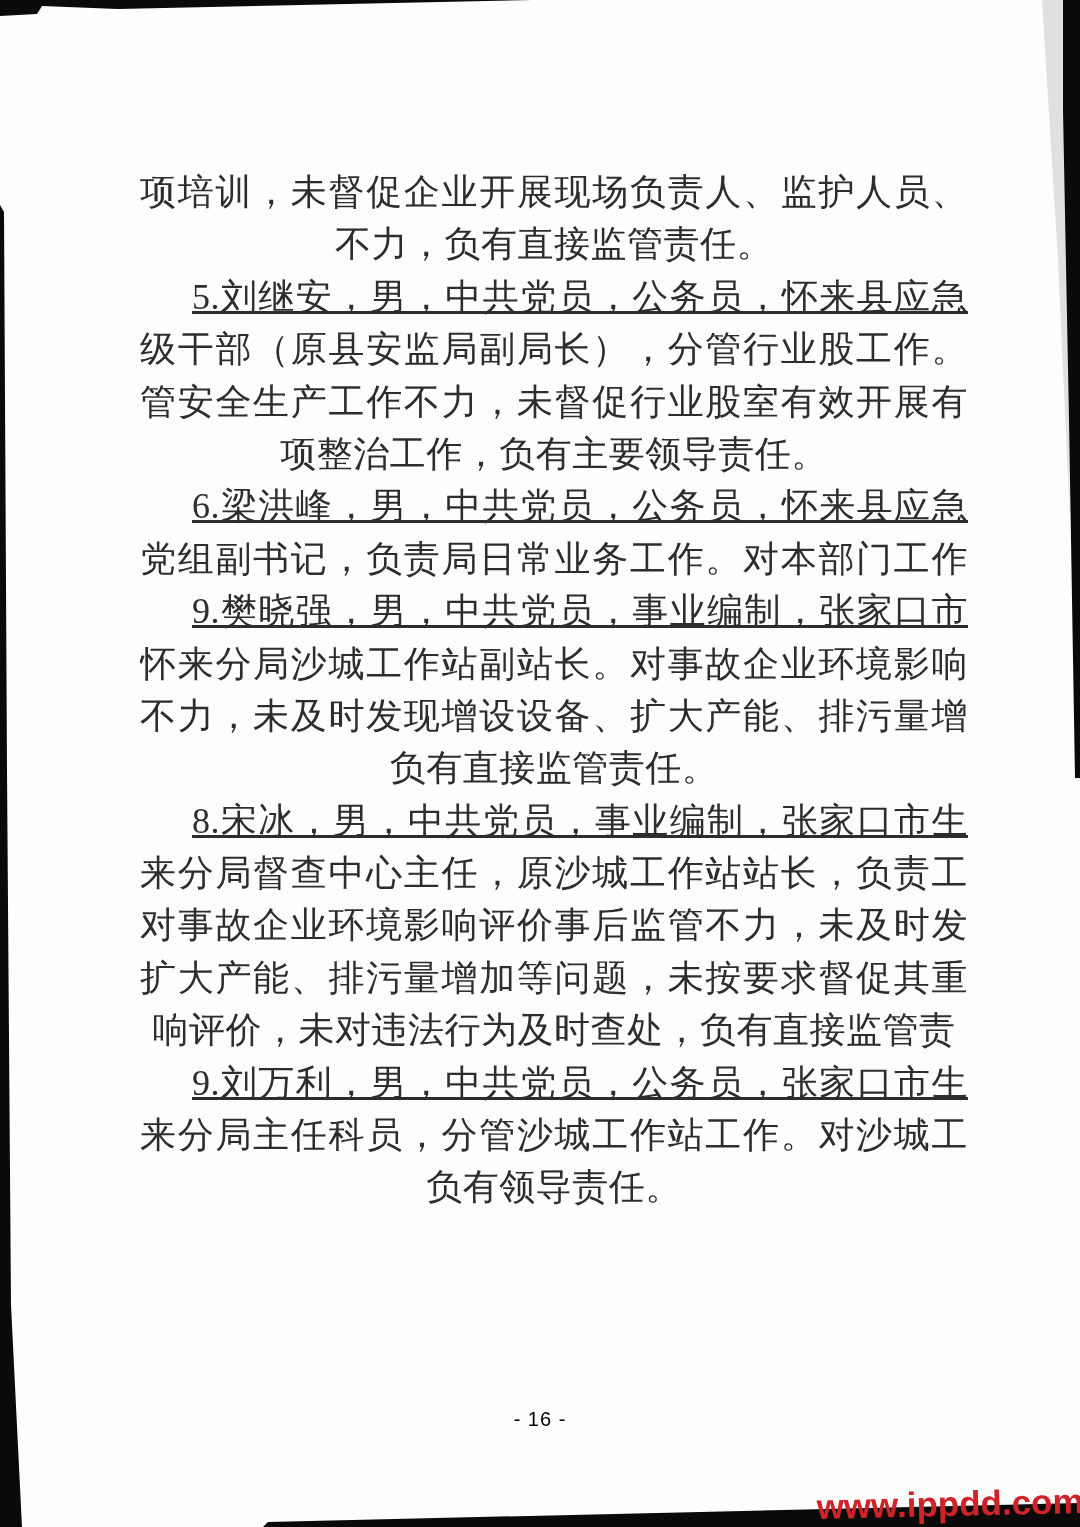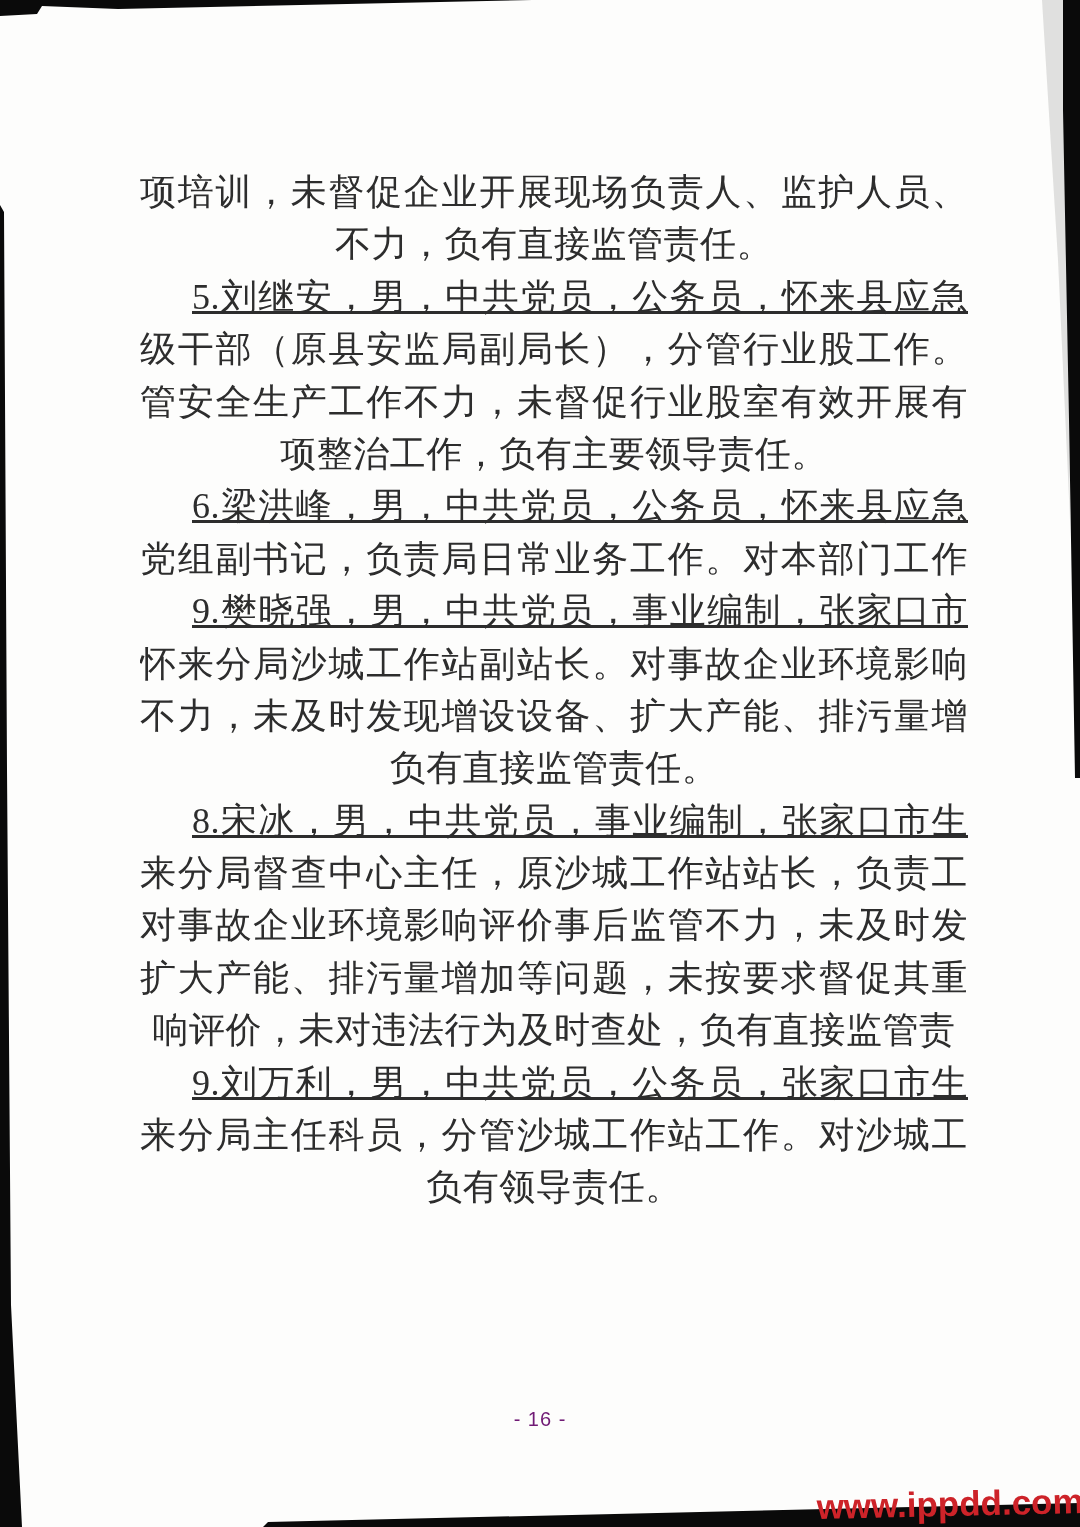--- a/index.html
+++ b/index.html
@@ -39,21 +39,21 @@
     text-align-last: justify;
   }
   .line.indent { padding-left: 52px; text-decoration: underline; }
   .page-number {
     position: absolute;
     left: 0; right: 0;
     top: 1408px;
     text-align: center;
     font-family: "Liberation Sans", "DejaVu Sans", sans-serif;
     font-size: 20px;
-    color: #701a75;
+    color: #000000;
     letter-spacing: 1px;
   }
   .watermark {
     position: absolute;
     right: -4px;
     top: 1481px;
     font-family: "Liberation Sans", "DejaVu Sans", sans-serif;
     font-weight: bold;
     font-size: 35px;
     letter-spacing: 0px;

